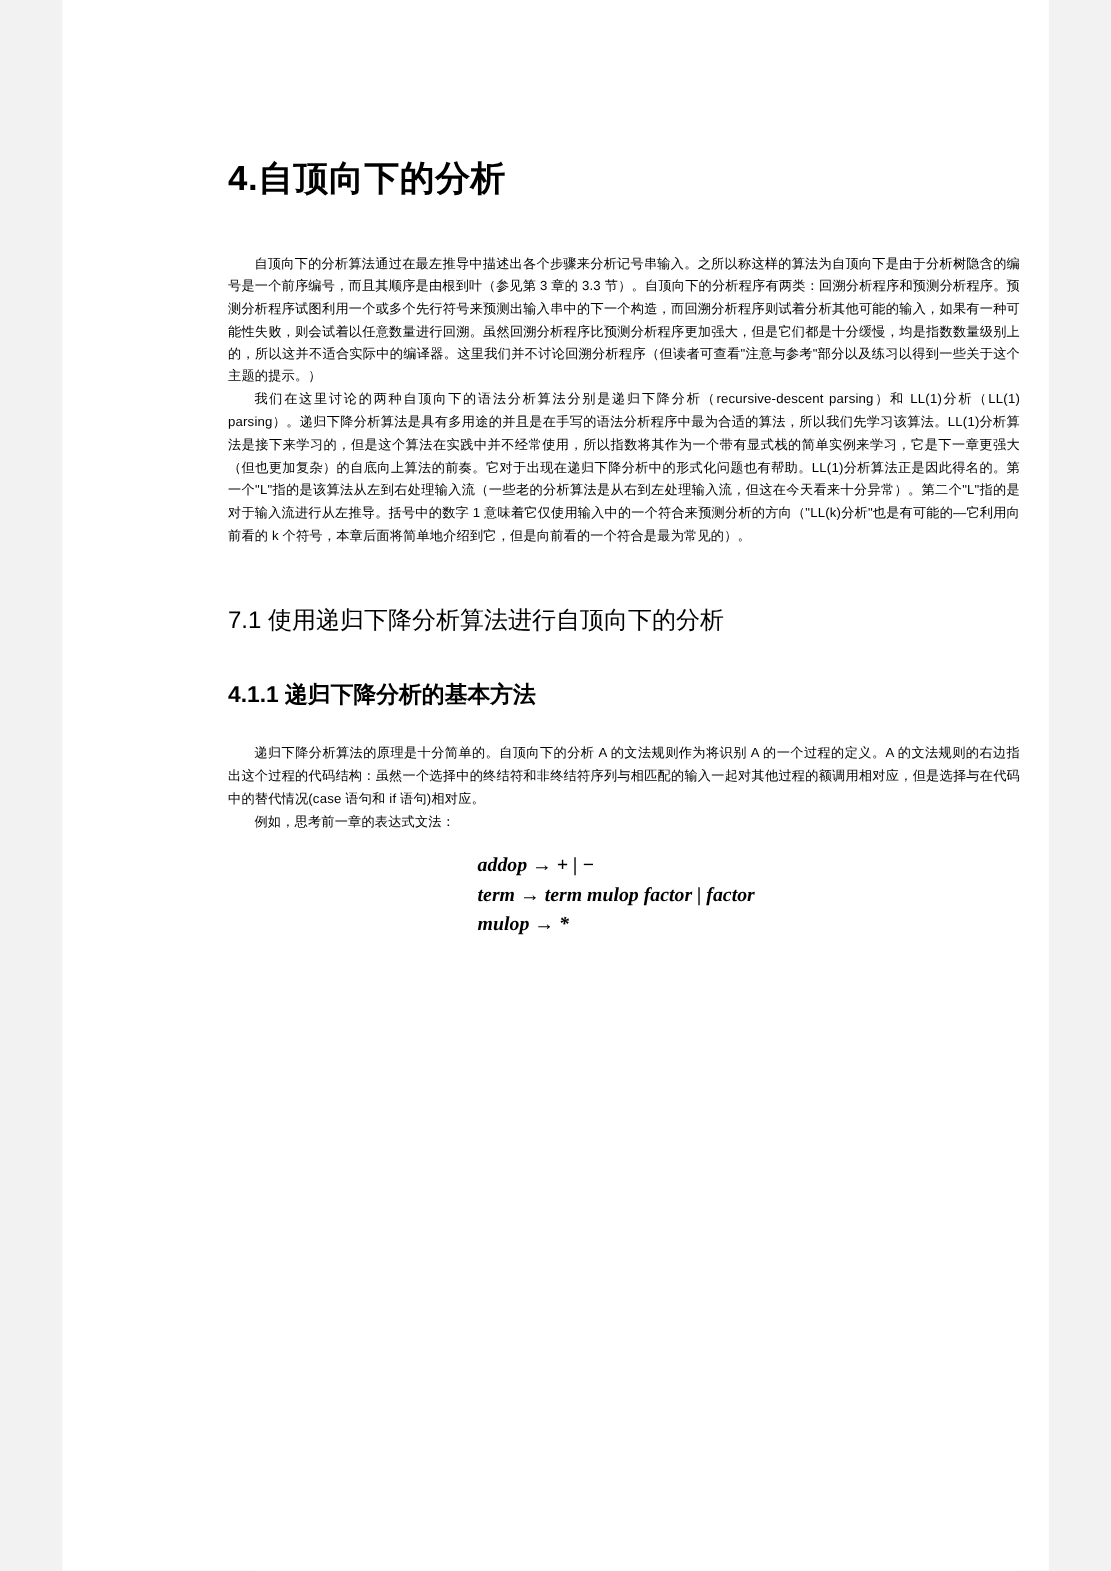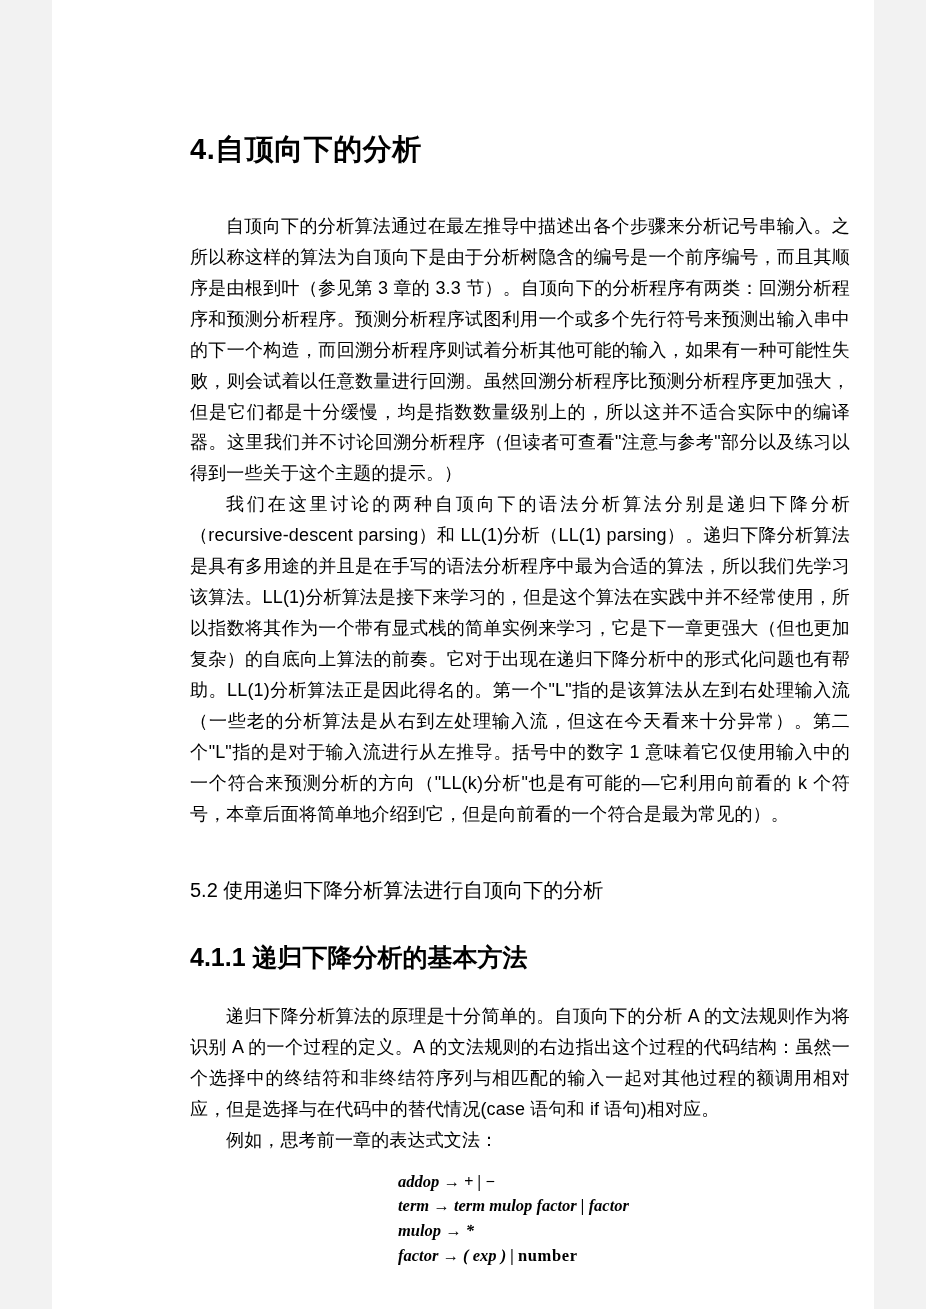--- a/index.html
+++ b/index.html
@@ -25,35 +25,35 @@
   }
   h1.chapter-title {
     font-family: "Liberation Sans", sans-serif;
     font-size: 29px;
     font-weight: bold;
     margin: 0 0 44px 0;
     letter-spacing: 0.5px;
     line-height: 1.2;
   }
   p.body-par {
-    font-size: 18px;
+    font-size: 11px;
     line-height: 1.72;
     margin: 0;
     text-align: justify;
     text-indent: 2em;
     letter-spacing: 0.15px;
   }
   h2.section-title {
     font-size: 20px;
     font-weight: normal;
     margin: 46px 0 0 0;
     line-height: 1.4;
   }
   h3.subsection-title {
-    font-size: 25px;
+    font-size: 19px;
     font-weight: bold;
     margin: 36px 0 26px 0;
     line-height: 1.4;
   }
   .grammar {
     margin: 14px 0 0 0;
     padding-left: 208px;
     font-family: "Liberation Serif", serif;
     font-style: italic;
     font-weight: bold;
@@ -74,28 +74,27 @@
 <body>
 
 <div class="page">
   <div class="content">
 
     <h1 class="chapter-title">4.自顶向下的分析</h1>
 
     <p class="body-par">自顶向下的分析算法通过在最左推导中描述出各个步骤来分析记号串输入。之所以称这样的算法为自顶向下是由于分析树隐含的编号是一个前序编号，而且其顺序是由根到叶（参见第 3 章的 3.3 节）。自顶向下的分析程序有两类：回溯分析程序和预测分析程序。预测分析程序试图利用一个或多个先行符号来预测出输入串中的下一个构造，而回溯分析程序则试着分析其他可能的输入，如果有一种可能性失败，则会试着以任意数量进行回溯。虽然回溯分析程序比预测分析程序更加强大，但是它们都是十分缓慢，均是指数数量级别上的，所以这并不适合实际中的编译器。这里我们并不讨论回溯分析程序（但读者可查看"注意与参考"部分以及练习以得到一些关于这个主题的提示。）</p>
     <p class="body-par">我们在这里讨论的两种自顶向下的语法分析算法分别是递归下降分析（recursive-descent parsing）和 LL(1)分析（LL(1) parsing）。递归下降分析算法是具有多用途的并且是在手写的语法分析程序中最为合适的算法，所以我们先学习该算法。LL(1)分析算法是接下来学习的，但是这个算法在实践中并不经常使用，所以指数将其作为一个带有显式栈的简单实例来学习，它是下一章更强大（但也更加复杂）的自底向上算法的前奏。它对于出现在递归下降分析中的形式化问题也有帮助。LL(1)分析算法正是因此得名的。第一个"L"指的是该算法从左到右处理输入流（一些老的分析算法是从右到左处理输入流，但这在今天看来十分异常）。第二个"L"指的是对于输入流进行从左推导。括号中的数字 1 意味着它仅使用输入中的一个符合来预测分析的方向（"LL(k)分析"也是有可能的—它利用向前看的 k 个符号，本章后面将简单地介绍到它，但是向前看的一个符合是最为常见的）。</p>
 
-    <h2 class="section-title">5.2 使用递归下降分析算法进行自顶向下的分析</h2>
+    <h2 class="section-title">7.1 使用递归下降分析算法进行自顶向下的分析</h2>
 
     <h3 class="subsection-title">4.1.1  递归下降分析的基本方法</h3>
 
     <p class="body-par">递归下降分析算法的原理是十分简单的。自顶向下的分析 A 的文法规则作为将识别 A 的一个过程的定义。A 的文法规则的右边指出这个过程的代码结构：虽然一个选择中的终结符和非终结符序列与相匹配的输入一起对其他过程的额调用相对应，但是选择与在代码中的替代情况(case 语句和 if 语句)相对应。</p>
     <p class="body-par">例如，思考前一章的表达式文法：</p>
 
     <div class="grammar">
       <div>addop → + | −</div>
       <div>term → term mulop factor | factor</div>
       <div>mulop → *</div>
-      <div><span>factor → ( exp ) | </span><span class="mono-bold">number</span></div>
     </div>
 
   </div>
 </div>
 
 </body></html>

